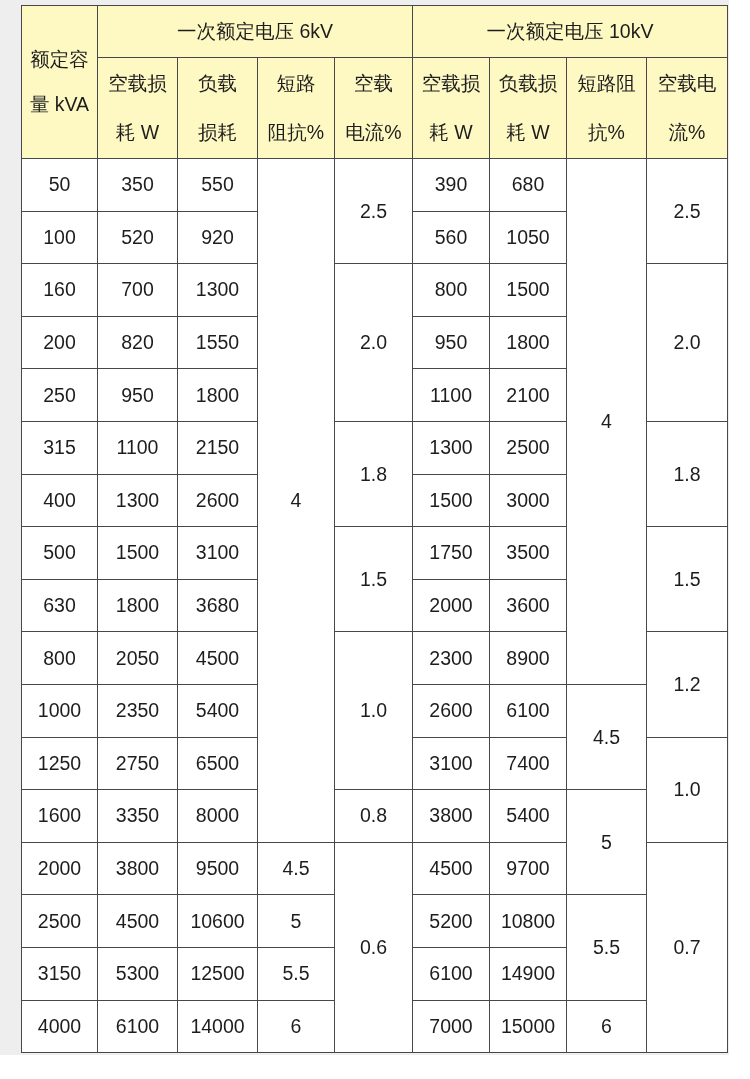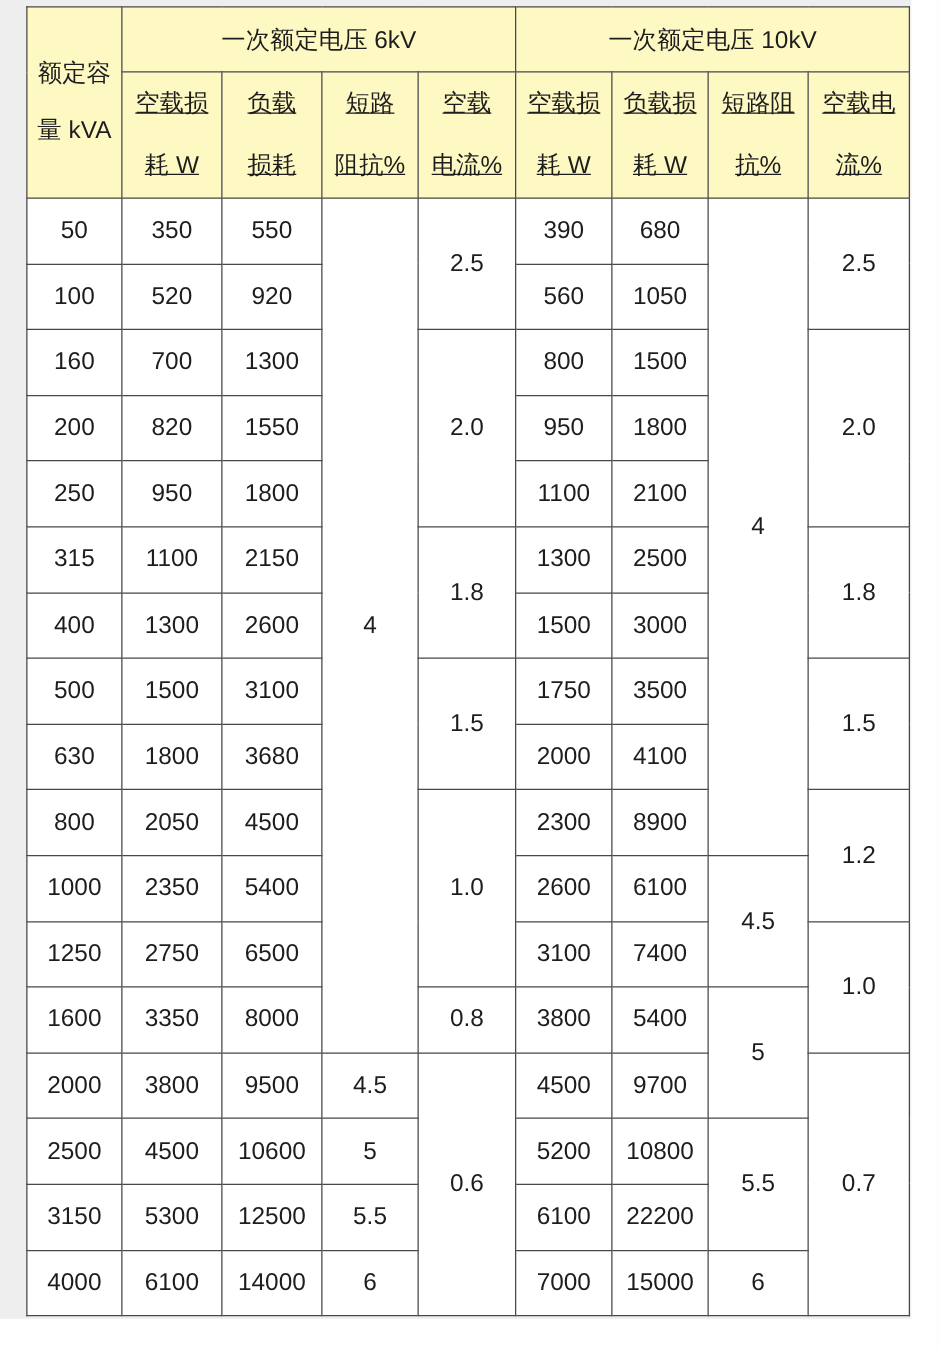--- a/index.html
+++ b/index.html
@@ -33,21 +33,21 @@
     padding: 0;
     color: #1d1d1d;
     font-weight: 400;
   }
   thead th {
     background: #fef9c3;
     font-size: 19.5px;
   }
   tr.group-row th { height: 52px; }
   tr.sub-row th { height: 101px; }
-  .two-line span { display: block; line-height: 49px; text-decoration: underline; }
+  .two-line span { display: block; line-height: 49px; }
   th.capacity span { display: block; line-height: 45px; }
   tbody td {
     background: #ffffff;
     font-size: 19.5px;
     height: 52.6px;
   }
 </style>
 </head>
 <body>
 
@@ -175,21 +175,21 @@
           <td rowspan="2">1.5</td>
           <td>1750</td>
           <td>3500</td>
           <td rowspan="2">1.5</td>
         </tr>
         <tr>
           <td>630</td>
           <td>1800</td>
           <td>3680</td>
           <td>2000</td>
-          <td>4100</td>
+          <td>3600</td>
         </tr>
         <tr>
           <td>800</td>
           <td>2050</td>
           <td>4500</td>
           <td rowspan="3">1.0</td>
           <td>2300</td>
           <td>8900</td>
           <td rowspan="2">1.2</td>
         </tr>
@@ -236,21 +236,21 @@
           <td>5200</td>
           <td>10800</td>
           <td rowspan="2">5.5</td>
         </tr>
         <tr>
           <td>3150</td>
           <td>5300</td>
           <td>12500</td>
           <td>5.5</td>
           <td>6100</td>
-          <td>22200</td>
+          <td>14900</td>
         </tr>
         <tr>
           <td>4000</td>
           <td>6100</td>
           <td>14000</td>
           <td>6</td>
           <td>7000</td>
           <td>15000</td>
           <td>6</td>
         </tr>

